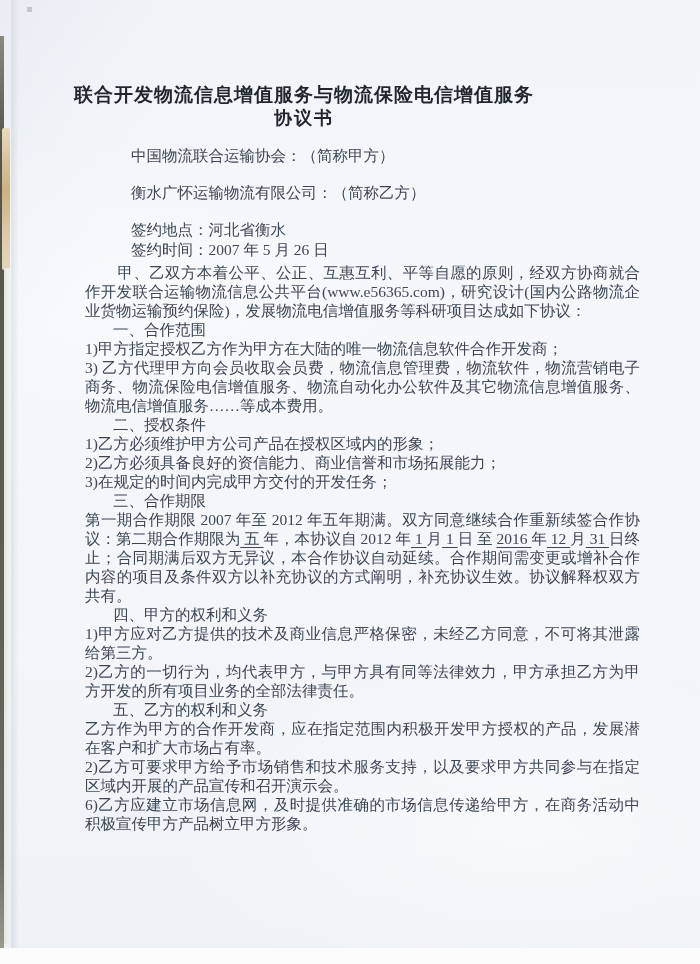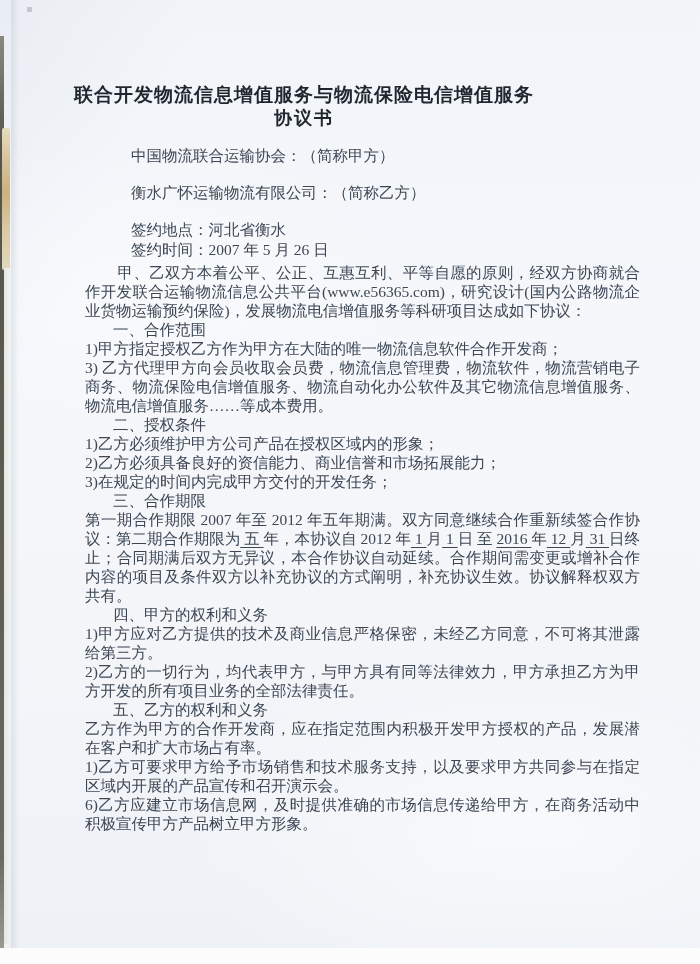--- a/index.html
+++ b/index.html
@@ -108,15 +108,15 @@
     <div class="para">1)乙方必须维护甲方公司产品在授权区域内的形象；</div>
     <div class="para">2)乙方必须具备良好的资信能力、商业信誉和市场拓展能力；</div>
     <div class="para">3)在规定的时间内完成甲方交付的开发任务；</div>
     <div class="heading">三、合作期限</div>
     <div class="para"><span>第一期合作期限 2007 年至 2012 年五年期满。双方同意继续合作重新续签合作协议：第二期合作期限为</span><span class="u"> 五 </span><span>年，本协议自 2012 年</span><span class="u"> 1 </span><span>月</span><span class="u"> 1 </span><span>日 至 </span><span class="u"> 2016 </span><span>年</span><span class="u"> 12 </span><span>月</span><span class="u"> 31 </span><span>日终止；合同期满后双方无异议，本合作协议自动延续。合作期间需变更或增补合作内容的项目及条件双方以补充协议的方式阐明，补充协议生效。协议解释权双方共有。</span></div>
     <div class="heading">四、甲方的权利和义务</div>
     <div class="para">1)甲方应对乙方提供的技术及商业信息严格保密，未经乙方同意，不可将其泄露给第三方。</div>
     <div class="para">2)乙方的一切行为，均代表甲方，与甲方具有同等法律效力，甲方承担乙方为甲方开发的所有项目业务的全部法律责任。</div>
     <div class="heading">五、乙方的权利和义务</div>
     <div class="para">乙方作为甲方的合作开发商，应在指定范围内积极开发甲方授权的产品，发展潜在客户和扩大市场占有率。</div>
-    <div class="para">1)乙方可要求甲方给予市场销售和技术服务支持，以及要求甲方共同参与在指定区域内开展的产品宣传和召开演示会。</div>
+    <div class="para">2)乙方可要求甲方给予市场销售和技术服务支持，以及要求甲方共同参与在指定区域内开展的产品宣传和召开演示会。</div>
     <div class="para">6)乙方应建立市场信息网，及时提供准确的市场信息传递给甲方，在商务活动中积极宣传甲方产品树立甲方形象。</div>
   </div>
 
 </body></html>

